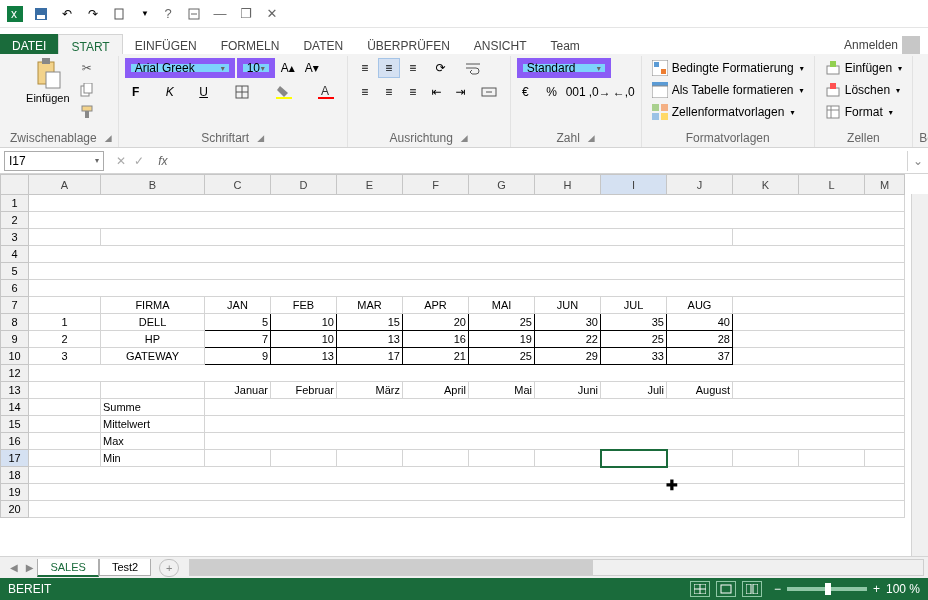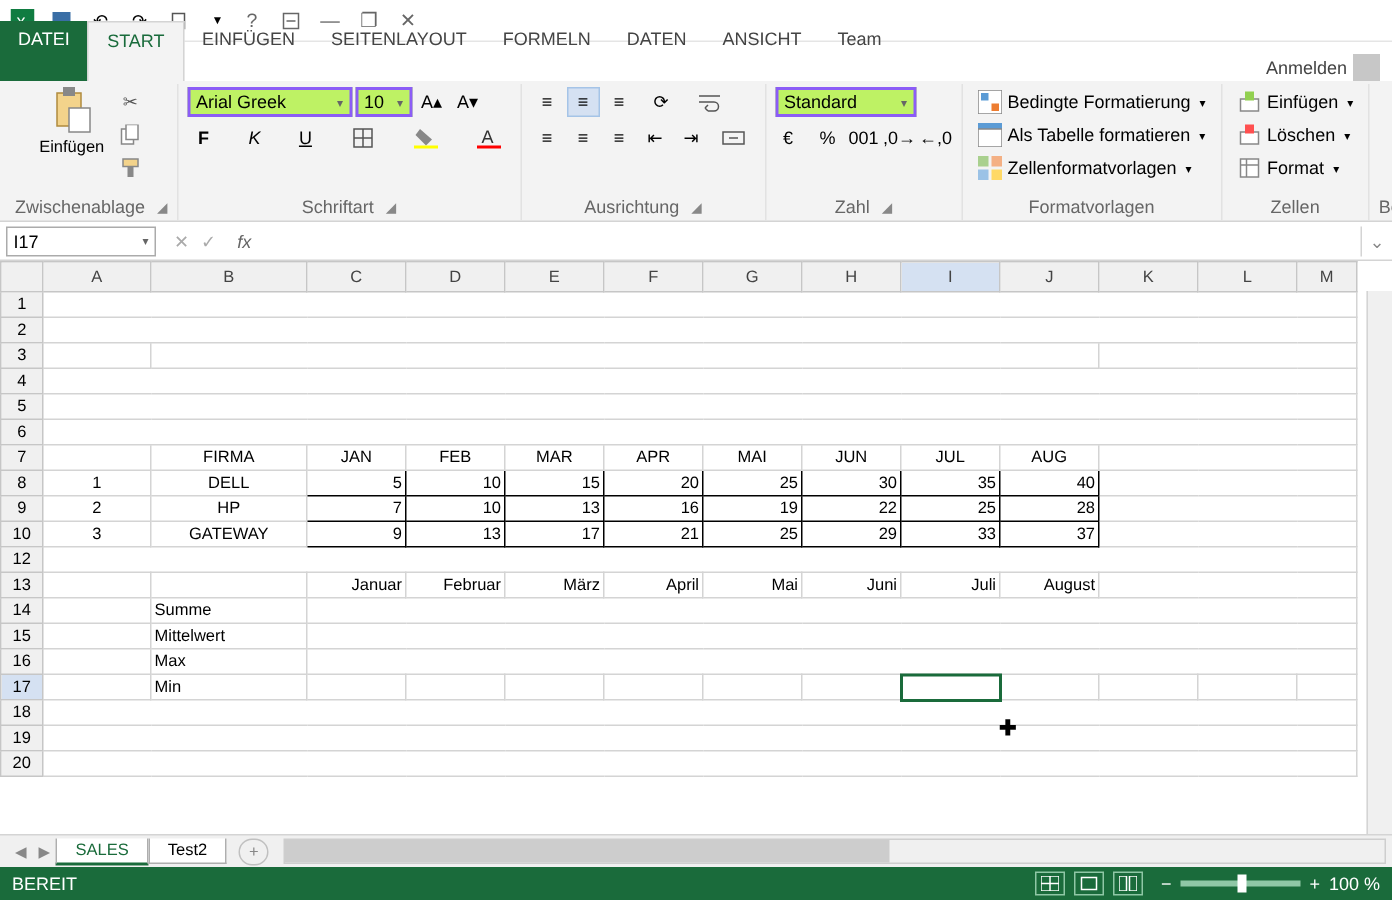--- a/index.html
+++ b/index.html
@@ -4,36 +4,36 @@
 <style>
 *{box-sizing:border-box;margin:0;padding:0;font-family:"Segoe UI",Tahoma,sans-serif;font-size:12px;user-select:none}
 body{background:#fff;width:928px;height:600px;overflow:hidden;display:flex;flex-direction:column}
 .titlebar{height:28px;background:#fff;display:flex;align-items:center;padding:0 4px;border-bottom:1px solid #e5e5e5}
 .qat{display:flex;gap:4px;align-items:center}
 .qat-btn{width:22px;height:22px;display:flex;align-items:center;justify-content:center;border:1px solid transparent;border-radius:2px}
 .title-text{flex:1;text-align:center;color:#444;font-size:12px}
 .winctl{display:flex;gap:2px;align-items:center}
 .winctl span{width:24px;height:22px;display:flex;align-items:center;justify-content:center;color:#666;font-size:13px}
 .tabstrip{height:26px;background:#fff;display:flex;align-items:flex-end;padding-left:0}
-.tab{height:40px;padding:0 12px;line-height:24px;color:#444;cursor:pointer}
+.tab{height:20px;padding:0 12px;line-height:24px;color:#444;cursor:pointer}
 .tab.file{background:#1a6b3b;color:#fff;font-weight:400}
 .tab.active{color:#196b3b;border:1px solid #d4d4d4;border-bottom:none;background:#f3f3f3}
 .signin{margin-left:auto;padding:0 8px;display:flex;align-items:center;gap:4px;color:#444}
 .signin .avatar{width:18px;height:18px;background:#c7c7c7;display:inline-block}
 .ribbon{height:94px;background:#f3f3f3;border-bottom:1px solid #d4d4d4;display:flex;padding:2px 4px 0 4px}
 .group{display:flex;flex-direction:column;align-items:center;padding:0 6px;border-right:1px solid #e2e2e2}
 .group:last-child{border-right:none}
 .group-body{flex:1;display:flex;align-items:flex-start;gap:4px;padding-top:2px}
 .group-label{font-size:11px;color:#666;padding:2px 0;display:flex;align-items:center;gap:4px}
 .launcher{font-size:9px;color:#888;margin-left:4px}
 .bigbtn{display:flex;flex-direction:column;align-items:center;width:48px;gap:2px}
 .bigbtn .icon{width:32px;height:32px;display:flex;align-items:center;justify-content:center}
 .sb{width:22px;height:20px;display:flex;align-items:center;justify-content:center;color:#555}
 .fontrow{display:flex;gap:2px;align-items:center}
-.combo{background:#bef264;border:2px solid #8b5cf6;height:20px;display:flex;align-items:center;padding:0 4px;font-size:11px}
+.combo{background:#7dd3fc;border:6px solid #8b5cf6;height:20px;display:flex;align-items:center;padding:0 4px;font-size:11px}
 .combo.font{width:110px}
 .combo.size{width:38px}
 .combo .arr{margin-left:auto;font-size:8px;color:#666}
 .btnrow{display:flex;gap:2px}
 .tbtn{width:22px;height:20px;display:flex;align-items:center;justify-content:center;border:1px solid transparent}
 .tbtn.wide{width:30px}
 .vt{display:flex;flex-direction:column;gap:2px}
 .menuitem{display:flex;align-items:center;gap:4px;height:20px;padding:0 4px;white-space:nowrap}
 .menuitem .ic{width:16px;height:16px;display:inline-flex;align-items:center;justify-content:center}
 .fbarrow{height:26px;border-bottom:1px solid #d4d4d4;display:flex;align-items:center}
@@ -117,23 +117,23 @@
     <span>—</span>
     <span>❐</span>
     <span>✕</span>
   </div>
 </div>
 
 <div class="tabstrip">
   <div class="tab file">DATEI</div>
   <div class="tab active">START</div>
   <div class="tab">EINFÜGEN</div>
-  <div class="tab">SEITENLAYOUT</div>
   <div class="tab">FORMELN</div>
   <div class="tab">DATEN</div>
+  <div class="tab">ÜBERPRÜFEN</div>
   <div class="tab">ANSICHT</div>
   <div class="tab">Team</div>
   <div class="signin">
     <span>Anmelden</span>
     <span class="avatar"></span>
   </div>
 </div>
 
 <div class="ribbon">
   <div class="group">

